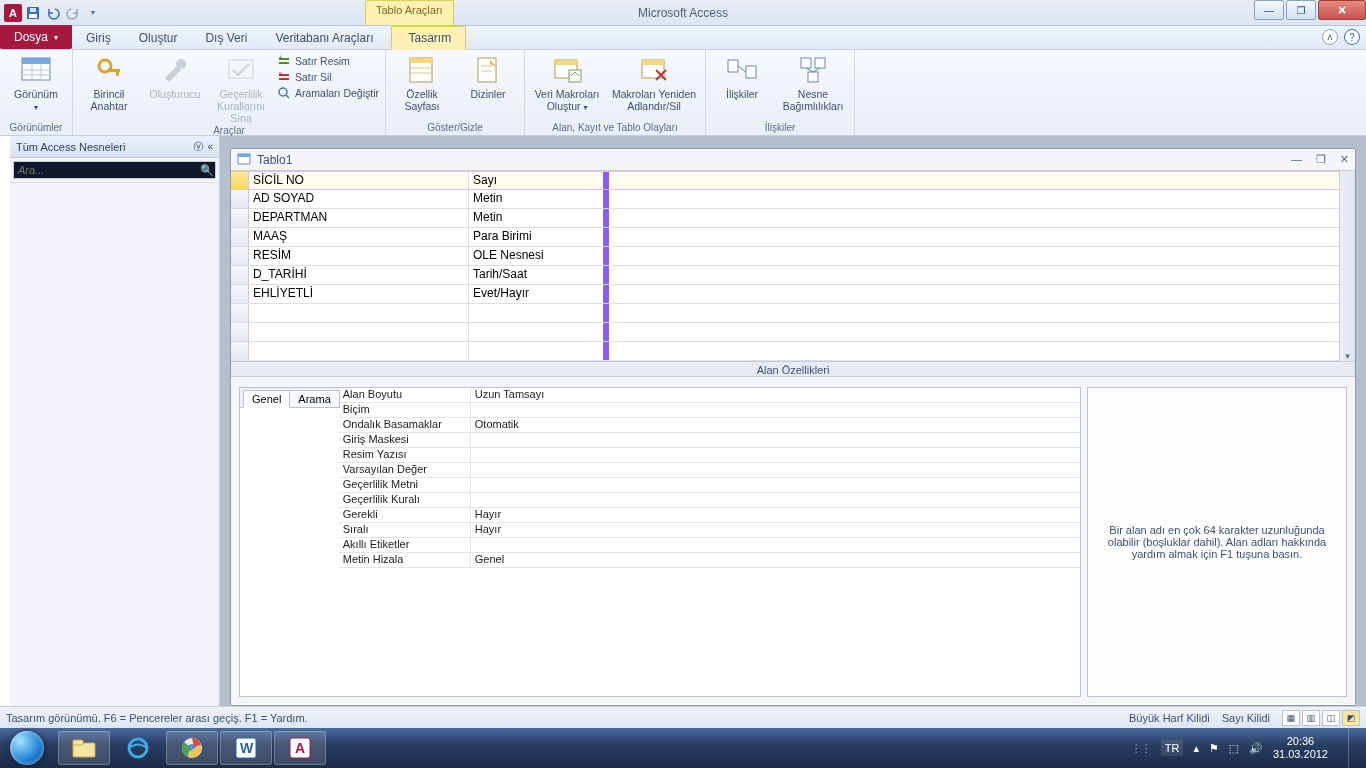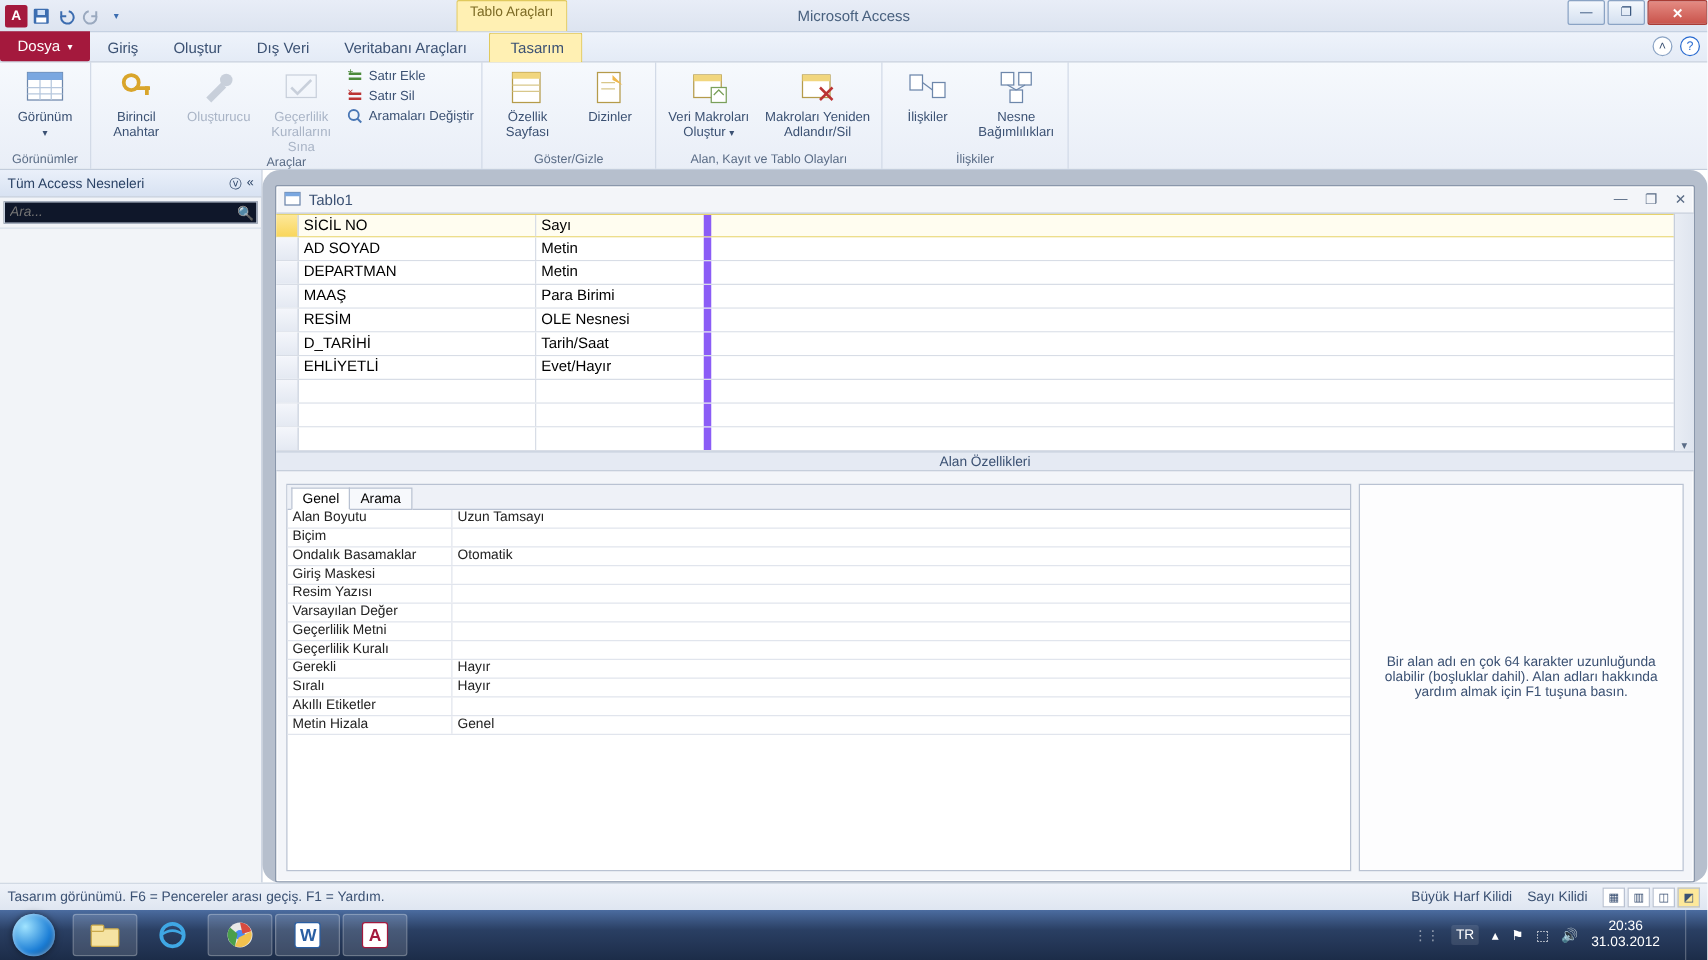--- a/index.html
+++ b/index.html
@@ -31,55 +31,55 @@
   .rgroup-label { text-align: center; font-size: 10px; color: #5a6c86; padding: 1px 0 2px; }
   .rgroup-body { flex: 1; display: flex; align-items: flex-start; gap: 6px; }
   .big-btn { width: 60px; text-align: center; font-size: 10.5px; color: #3b5173; padding-top: 2px; line-height: 1.15; }
   .big-btn.disabled { color:#a9b4c6; }
   .big-btn .ico { width: 32px; height: 32px; margin: 0 auto 2px; display:flex; align-items:center; justify-content:center; }
   .small-list { display:flex; flex-direction:column; gap:2px; font-size:10.5px; color:#3b5173; padding-top:2px;}
   .small-list div { display:flex; align-items:center; gap:4px; white-space:nowrap;}
   .small-list .si { width:14px; height:14px; display:inline-flex; align-items:center; justify-content:center;}
 
   
-  .body { display: flex; height: calc(768px - 26px - 24px - 86px - 22px - 40px); }
+  .body { display: flex; height: calc(768px - 26px - 24px - 86px - 22px - 40px); margin-left: 10px; }
   .navpane { width: 210px; background: #f2f4f8; border-right: 1px solid #c3cddc; display:flex; flex-direction:column;}
   .nav-header { height: 22px; background: linear-gradient(#eaf0fa, #d8e2f2); border-bottom:1px solid #c3cddc; display:flex; align-items:center; justify-content:space-between; padding:0 6px; font-size:11px; color:#2b4366;}
   .nav-header .coll { display:flex; gap:4px; align-items:center;}
   .nav-search { padding:3px; border-bottom:1px solid #d8dfea;}
   .nav-search-box { display:flex; align-items:center; background:#0f172a; border:1px solid #c3cddc; height:18px;}
   .nav-search-box input { flex:1; border:none; outline:none; font-size:11px; font-style:italic; color:#888; padding:0 4px; background:transparent;}
   .nav-search-box .mag { width:16px; text-align:center; color:#5a6c86; font-size:11px;}
 
-  .workarea { flex:1; background:#b6bfcd; padding:12px 10px 0 10px; position:relative; overflow:hidden;border-radius:14px;}
+  .workarea { flex:1; background:#b6bfcd; padding:12px 10px 0 10px; position:relative; overflow:hidden;}
   .table-window { background:#f3f5f9; border:1px solid #8a97ab; border-radius:2px; height:100%; display:flex; flex-direction:column; box-shadow: 0 0 0 1px #fff inset;}
   .tw-title { height:22px; display:flex; align-items:center; padding:0 6px; font-size:12px; color:#3b5173; border-bottom:1px solid #c6cedb; position:relative;}
   .tw-title .ico { width:16px; height:16px; margin-right:4px; }
   .tw-ctrls { position:absolute; right:6px; display:flex; gap:14px; color:#5a6c86; font-size:11px;}
 
   .design-grid { flex: 0 0 auto; }
   .dg-header { display:flex; background:linear-gradient(#fde89a,#f9d65c); border-top:1px solid #d2b84a; border-bottom:1px solid #d2b84a; font-size:11.5px; color:#4a4126; height:18px;}
   .dg-header div { border-right:1px solid #d2b84a; display:flex; align-items:center; justify-content:center;}
   .dg-sel { width:18px; background:linear-gradient(#fde89a,#f9d65c);}
   .dg-col1 { width:190px;}
   .dg-col2 { width:140px;}
   .dg-col3 { flex:1;}
   .dg-row { display:flex; background:#fff; border-bottom:1px solid #d8dde6; font-size:12px; height:19px;}
   .dg-row .rs { width:18px; background:linear-gradient(#f4f6fb,#e4e9f2); border-right:1px solid #c6cedb;}
   .dg-row.selected { background:#fffdf0; border-top:1px solid #e7d36b; border-bottom:1px solid #e7d36b;}
   .dg-row.selected .rs { background:linear-gradient(#fde89a,#f9d65c);}
-  .dg-row .c1 { width:190px; padding:1px 4px; border-right:1px solid #d8dde6;}
+  .dg-row .c1 { width:220px; padding:1px 4px; border-right:1px solid #d8dde6;}
   .dg-row .c2 { width:140px; padding:1px 4px; border-right:6px solid #8b5cf6;}
   .dg-row .c3 { flex:1; padding:1px 4px;}
   .dg-scroll { width:16px; background:linear-gradient(90deg,#e9edf4,#dfe5ef); border-left:1px solid #c6cedb; display:flex; flex-direction:column; align-items:center; justify-content:flex-end; font-size:9px; color:#5a6c86;}
 
   .splitter-label { text-align:center; font-size:11px; color:#3b5173; background:#e5eaf3; border-top:1px solid #c6cedb; border-bottom:1px solid #c6cedb; height:16px; line-height:16px;}
 
   .props { flex:1; display:flex; padding:10px 8px 8px; gap:6px;}
-  .props-left { flex:1; border:1px solid #b9c2d2; background:#fff; display:flex; flex-direction:column;}
+  .props-left { flex:1; border:1px solid #b9c2d2; background:#fff; display:flex; flex-direction:row;}
   .tabstrip { display:flex; height:20px; align-items:flex-end; background:#eef1f7; padding-left:3px; border-bottom:1px solid #b9c2d2;}
   .ptab { font-size:11px; padding:2px 8px; border:1px solid #b9c2d2; background:#f7f9fc; margin-right:-1px; position:relative; top:1px;}
   .ptab.active { background:#fff; border-bottom:1px solid #fff; z-index:2;}
   .prop-rows { flex:1;}
   .prow { display:flex; font-size:11px; height:15px; border-bottom:1px solid #e1e5ed;}
   .prow .pl { width:132px; padding:0 4px; border-right:1px solid #e1e5ed; color:#222;}
   .prow .pv { flex:1; padding:0 4px; color:#222;}
   .props-right { width:260px; border:1px solid #b9c2d2; background:#fdfdfe; display:flex; align-items:center; justify-content:center; font-size:11px; color:#3b5173; text-align:center; padding:10px;}
 
   
@@ -205,21 +205,21 @@
       </div>
       <div class="small-list">
         <div>
             <span class="si">
               <svg width="12" height="12">
                 <rect x="1" y="3" width="10" height="2" fill="#4b8a3a"></rect>
                 <rect x="1" y="7" width="10" height="2" fill="#4b8a3a"></rect>
                 <text x="0" y="5" font-size="8" fill="#4b8a3a">+</text>
               </svg>
             </span>
-            <span>Satır Ekle</span>
+            <span>Satır Resim</span>
           </div>
         <div>
             <span class="si">
               <svg width="12" height="12">
                 <rect x="1" y="3" width="10" height="2" fill="#b33"></rect>
                 <rect x="1" y="7" width="10" height="2" fill="#b33"></rect>
                 <text x="0" y="5" font-size="8" fill="#b33">×</text>
               </svg>
             </span>
             <span>Satır Sil</span>

